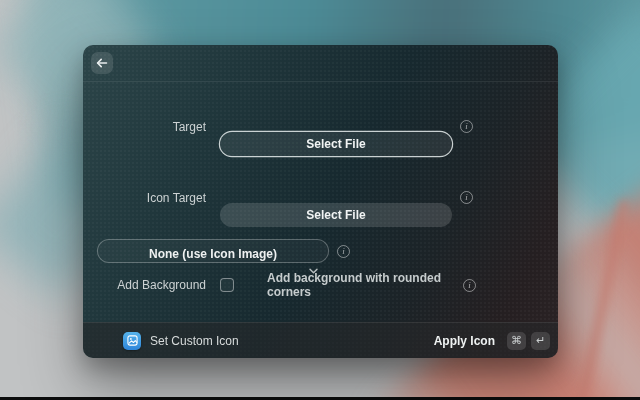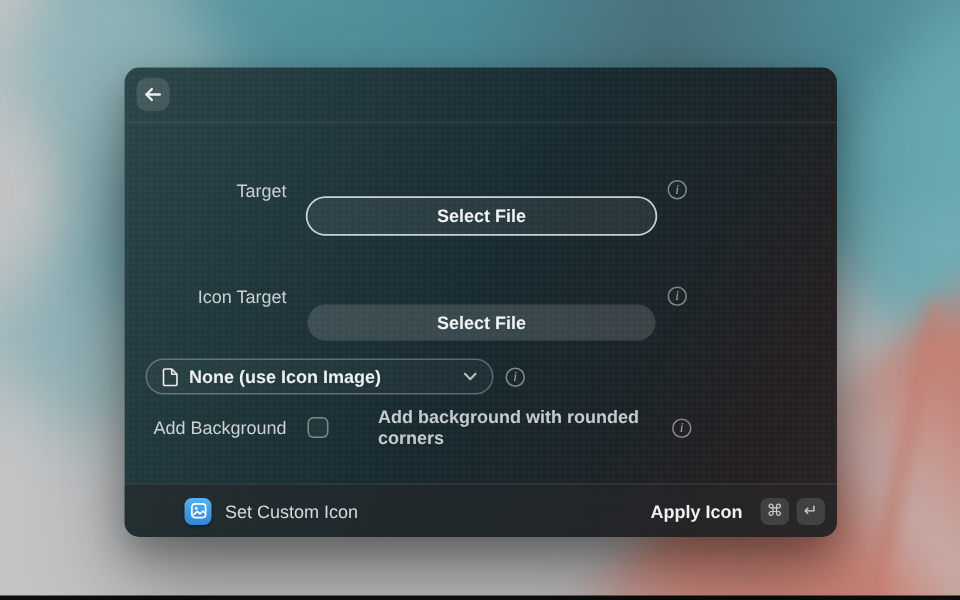--- a/index.html
+++ b/index.html
@@ -31,31 +31,31 @@
     box-shadow:0 30px 60px rgba(0,0,0,.35), 0 10px 25px rgba(0,0,0,.28);
     overflow:hidden;
   }
   .noise { position:absolute; inset:0; background-image:radial-gradient(rgba(255,255,255,.03) 1px, transparent 1.2px); background-size:4px 4px; pointer-events:none; }
 
   .win-header { position:relative; height:37px; border-bottom:1px solid rgba(255,255,255,.08); display:flex; align-items:center; padding:0 8px; }
   .back-btn { width:22px; height:22px; border-radius:7px; background:rgba(255,255,255,.12); border:none; color:#e9edee; display:flex; align-items:center; justify-content:center; cursor:pointer; }
 
   .form { position:relative; padding:15px 0 0 14px; }
   .row { display:flex; align-items:center; margin-bottom:12px; }
-  .row-label { width:94px; text-align:right; margin-right:14px; font-size:12px; color:#ccd2d3; }
+  .row-label { width:94px; text-align:right; margin-right:14px; font-size:12px; color:#ccd2d3;margin-left:15px; }
   .pill-btn {
     width:232px; height:24px; border-radius:12px; background:rgba(255,255,255,.09);
     border:none; color:#f1f4f4; font-size:12px; font-weight:700; font-family:inherit; cursor:pointer;margin-top:35px;
   }
   .pill-btn.focused { box-shadow:0 0 0 1.2px rgba(233,239,239,.85); background:rgba(255,255,255,.07); }
   .pill-btn.filled { background:rgba(255,255,255,.14); }
   .dropdown {
     width:232px; height:24px; border-radius:12px; border:1px solid rgba(255,255,255,.27);
     background:rgba(255,255,255,.035); display:flex; align-items:center; gap:7px;
-    padding:0 10px; color:#eef1f1; font-size:12px; font-weight:700; cursor:pointer;
+    padding:0 10px; color:#eef1f1; font-size:12px; font-weight:700; cursor:pointer;flex-direction:column;
   }
   .dropdown .chev { margin-left:auto; display:flex; align-items:center; color:#b9bfc0; }
   .row-checkbox { margin-top:-4px; }
   .checkbox { width:14px; height:14px; border-radius:4px; border:1.2px solid rgba(255,255,255,.42); background:rgba(255,255,255,.04); cursor:pointer; flex:0 0 auto; }
   .check-label { margin-left:12px; font-size:12px; font-weight:600; color:#c6cccd; cursor:default; }
   .info {
     width:13px; height:13px; margin-left:8px; border-radius:50%;
     border:1px solid rgba(255,255,255,.45); color:rgba(255,255,255,.6);
     font-size:9px; line-height:11px; text-align:center;
     font-family:"Liberation Serif", serif; font-style:italic; cursor:pointer; flex:0 0 auto;

